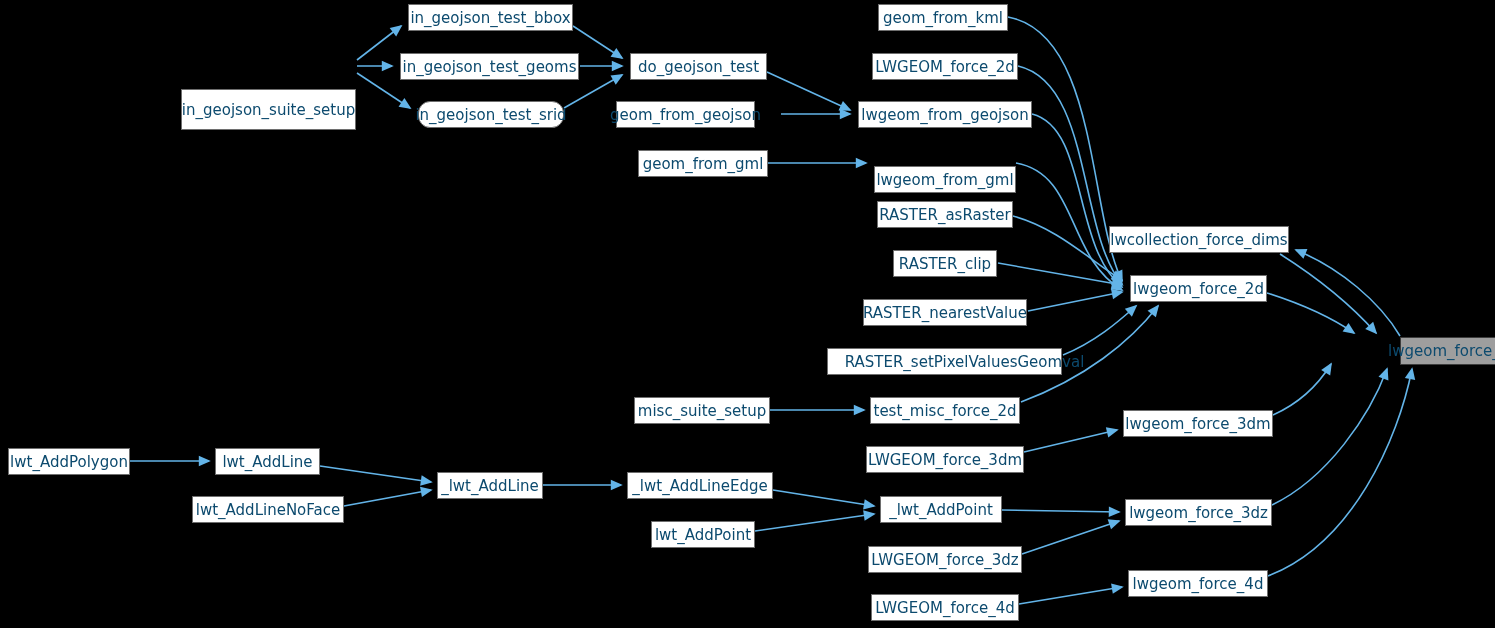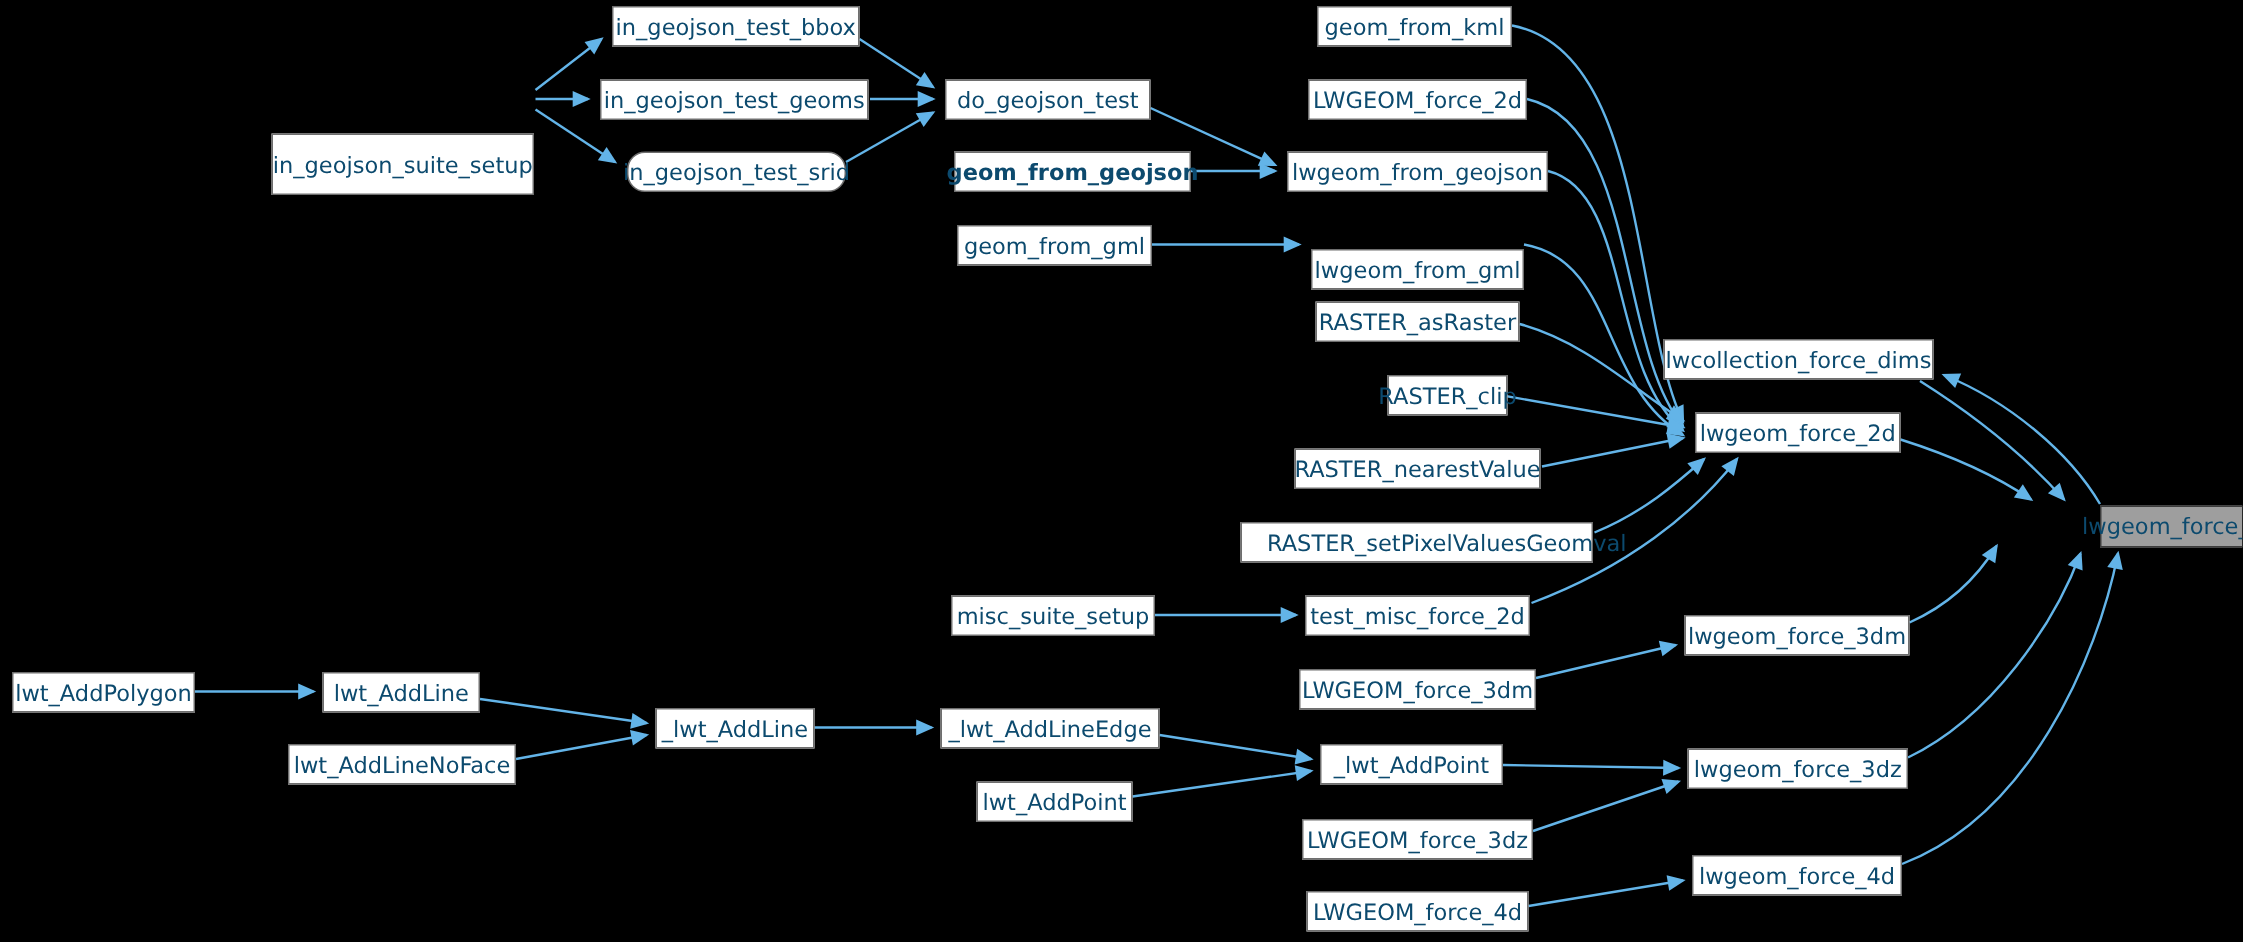--- a/index.html
+++ b/index.html
@@ -94,27 +94,27 @@
       </g>
   </svg>
   <div id="nodes">
       <div class="node" style="left: 408px; top: 4px; width: 165px; height: 27px;">in_geojson_test_bbox</div>
       <div class="node" style="left: 181px; top: 53px; width: 175px; height: 41px; margin-top: 36px;">in_geojson_suite_setup</div>
       <div class="node" style="left: 400px; top: 53px; width: 179px; height: 27px;">in_geojson_test_geoms</div>
       <div class="node" style="left: 418px; top: 101px; width: 146px; height: 27px; border-radius: 12px;">in_geojson_test_srid</div>
       <div class="node" style="left: 630px; top: 53px; width: 137px; height: 27px;">do_geojson_test</div>
       <div class="node" style="left: 878px; top: 4px; width: 130px; height: 27px;">geom_from_kml</div>
       <div class="node" style="left: 872px; top: 53px; width: 146px; height: 27px;">LWGEOM_force_2d</div>
-      <div class="node" style="left: 636px; top: 101px; width: 158px; height: 27px; font-weight: bold;">geom_from_geojson</div>
+      <div class="node" style="left: 616px; top: 101px; width: 139px; height: 27px;">geom_from_geojson</div>
       <div class="node" style="left: 858px; top: 101px; width: 174px; height: 27px;">lwgeom_from_geojson</div>
       <div class="node" style="left: 638px; top: 150px; width: 130px; height: 27px;">geom_from_gml</div>
       <div class="node" style="left: 874px; top: 150px; width: 142px; height: 27px; margin-top: 16px;">lwgeom_from_gml</div>
       <div class="node" style="left: 877px; top: 201px; width: 136px; height: 27px;">RASTER_asRaster</div>
       <div class="node" style="left: 1109px; top: 226px; width: 180px; height: 27px;">lwcollection_force_dims</div>
-      <div class="node" style="left: 893px; top: 250px; width: 80px; height: 27px; margin-left: 32px;">RASTER_clip</div>
+      <div class="node" style="left: 893px; top: 250px; width: 104px; height: 27px;">RASTER_clip</div>
       <div class="node" style="left: 1130px; top: 275px; width: 137px; height: 27px;">lwgeom_force_2d</div>
       <div class="node" style="left: 863px; top: 299px; width: 164px; height: 27px;">RASTER_nearestValue</div>
       <div class="node target" style="left: 1400px; top: 337px; width: 124px; height: 28px;">lwgeom_force_dims</div>
       <div class="node" style="left: 827px; top: 348px; width: 235px; height: 27px; padding-left: 40px;">RASTER_setPixelValuesGeomval</div>
       <div class="node" style="left: 634px; top: 397px; width: 136px; height: 27px;">misc_suite_setup</div>
       <div class="node" style="left: 870px; top: 397px; width: 150px; height: 27px;">test_misc_force_2d</div>
       <div class="node" style="left: 1123px; top: 410px; width: 150px; height: 27px;">lwgeom_force_3dm</div>
       <div class="node" style="left: 8px; top: 448px; width: 122px; height: 27px;">lwt_AddPolygon</div>
       <div class="node" style="left: 215px; top: 448px; width: 105px; height: 27px;">lwt_AddLine</div>
       <div class="node" style="left: 866px; top: 446px; width: 158px; height: 27px;">LWGEOM_force_3dm</div>

